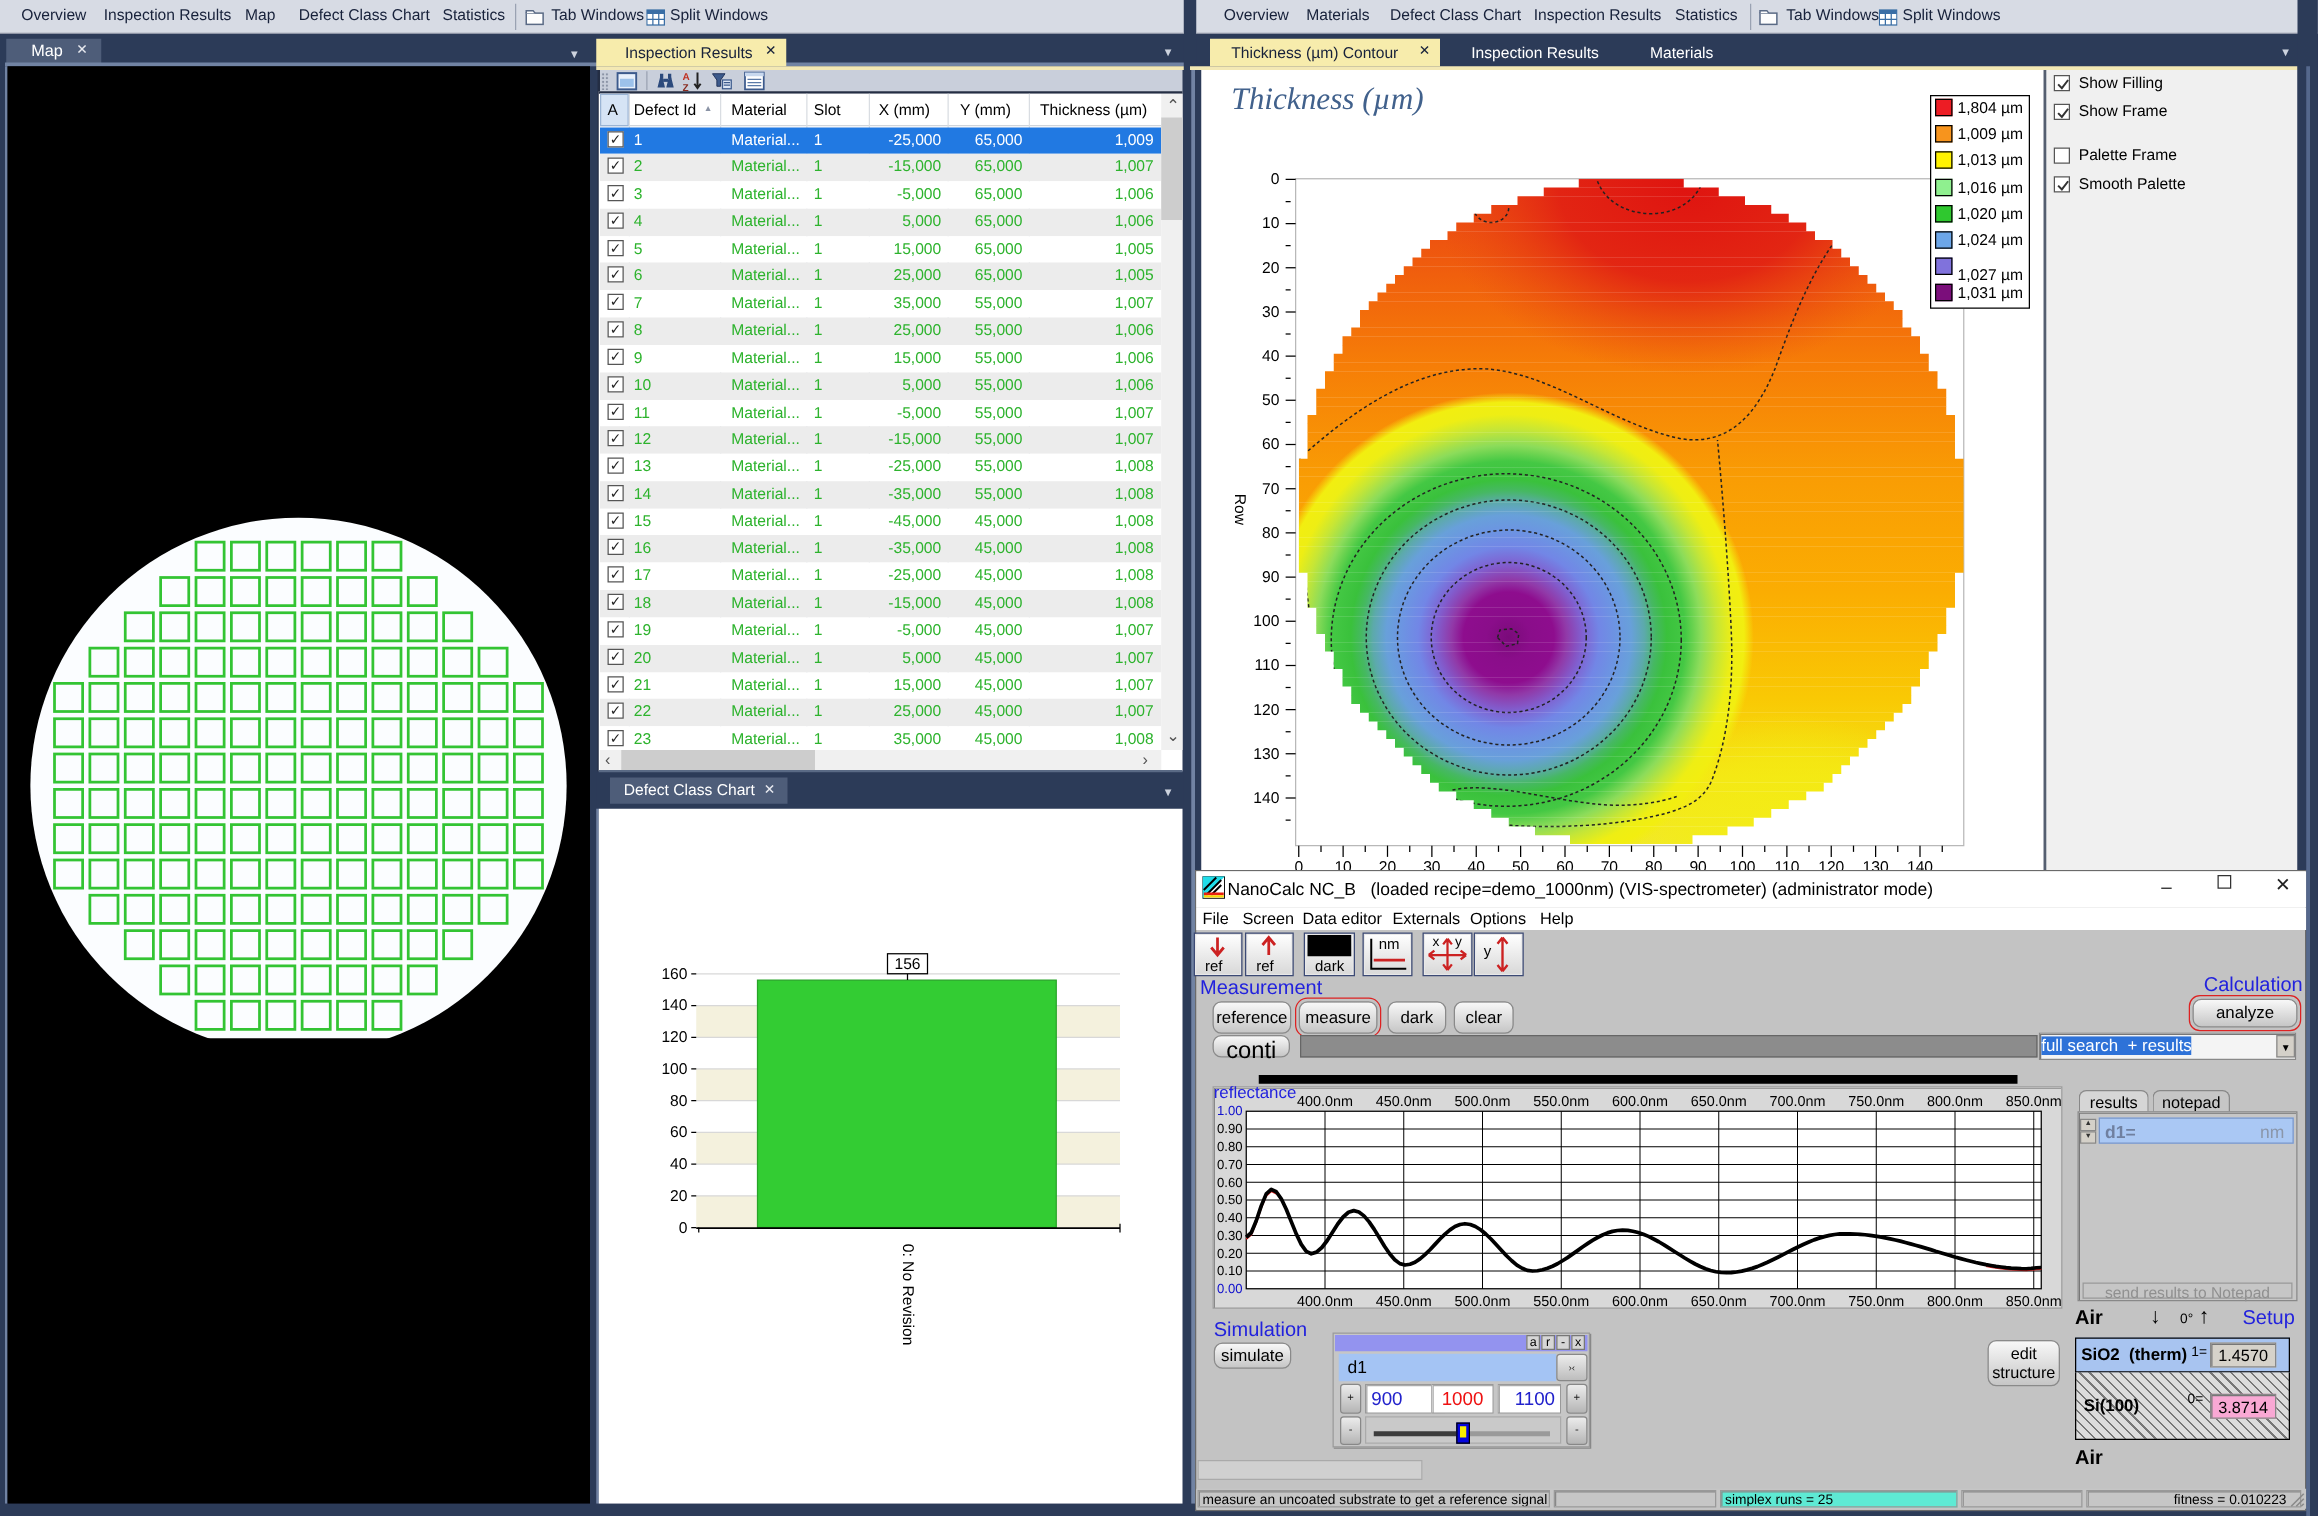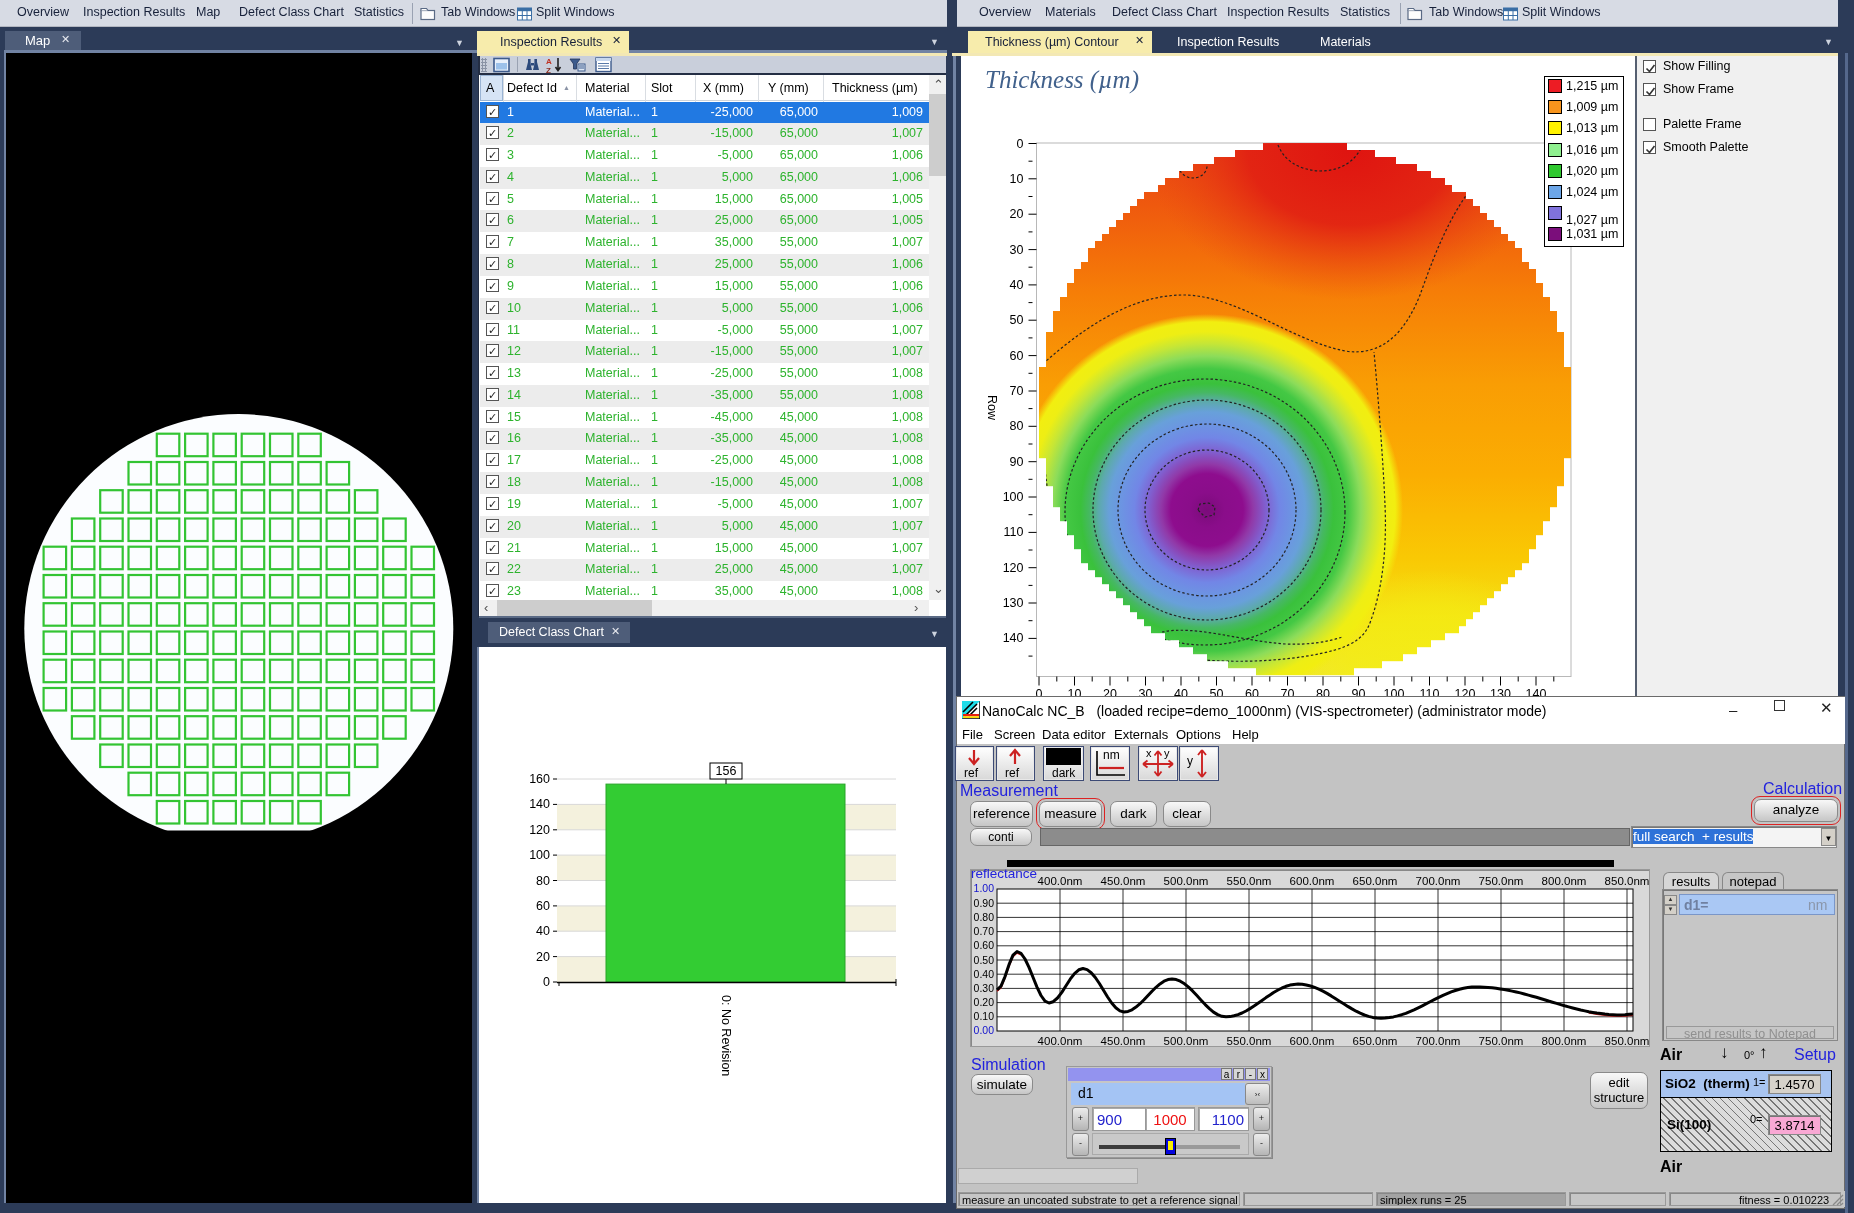--- a/index.html
+++ b/index.html
@@ -760,21 +760,21 @@
     <line x1="548.5" y1="620.5" x2="548.5" y2="629.5" stroke="#000"></line>
     <text x="548.5" y="641.5" font-size="12.5" text-anchor="middle" fill="#000">130</text>
     <line x1="566.2" y1="620.5" x2="566.2" y2="625.5" stroke="#000"></line>
     <line x1="584.0" y1="620.5" x2="584.0" y2="629.5" stroke="#000"></line>
     <text x="584.0" y="641.5" font-size="12.5" text-anchor="middle" fill="#000">140</text>
     <line x1="601.8" y1="620.5" x2="601.8" y2="625.5" stroke="#000"></line>
     <text x="36" y="339" font-size="12.5" fill="#000" transform="rotate(90 36 339)">Row</text>
   </svg>
 <div style="position:absolute;left:1544px;top:76px;width:80px;height:171px;background:#fff;border:1px solid #000;"></div>
 <div style="position:absolute;left:1548px;top:79px;width:14px;height:14px;background:#ed1c24;border:1px solid #000;"></div>
-<div style="position:absolute;left:1566px;top:79px;font-size:12.5px;color:#000;">1,215 µm</div>
+<div style="position:absolute;left:1566px;top:79px;font-size:12.5px;color:#000;">1,804 µm</div>
 <div style="position:absolute;left:1548px;top:100px;width:14px;height:14px;background:#f7941d;border:1px solid #000;"></div>
 <div style="position:absolute;left:1566px;top:100px;font-size:12.5px;color:#000;">1,009 µm</div>
 <div style="position:absolute;left:1548px;top:121px;width:14px;height:14px;background:#fff200;border:1px solid #000;"></div>
 <div style="position:absolute;left:1566px;top:121px;font-size:12.5px;color:#000;">1,013 µm</div>
 <div style="position:absolute;left:1548px;top:143px;width:14px;height:14px;background:#8ff08f;border:1px solid #000;"></div>
 <div style="position:absolute;left:1566px;top:143px;font-size:12.5px;color:#000;">1,016 µm</div>
 <div style="position:absolute;left:1548px;top:164px;width:14px;height:14px;background:#2fc82f;border:1px solid #000;"></div>
 <div style="position:absolute;left:1566px;top:164px;font-size:12.5px;color:#000;">1,020 µm</div>
 <div style="position:absolute;left:1548px;top:185px;width:14px;height:14px;background:#6ca6e8;border:1px solid #000;"></div>
 <div style="position:absolute;left:1566px;top:185px;font-size:12.5px;color:#000;">1,024 µm</div>
@@ -831,21 +831,21 @@
     </svg></div>
 <div style="position:absolute;left:960px;top:782px;font-size:16px;color:#2222dd;">Measurement</div>
 <div style="position:absolute;left:1763px;top:780px;font-size:16px;color:#2222dd;">Calculation</div>
 <div style="position:absolute;left:970px;top:801px;width:63px;height:26px;background:linear-gradient(#f8f8f8,#c6c6c6);border:1px solid #8a8a8a;border-radius:7px;font-size:13.5px;color:#000;text-align:center;padding-top:4px;">reference</div>
 <div style="position:absolute;left:1036px;top:798px;width:69px;height:32px;border:1.6px solid #dd2222;border-radius:10px;"></div>
 <div style="position:absolute;left:1039px;top:801px;width:63px;height:26px;background:linear-gradient(#f8f8f8,#c6c6c6);border:1px solid #8a8a8a;border-radius:7px;font-size:13.5px;color:#000;text-align:center;padding-top:4px;">measure</div>
 <div style="position:absolute;left:1110px;top:801px;width:47px;height:26px;background:linear-gradient(#f8f8f8,#c6c6c6);border:1px solid #8a8a8a;border-radius:7px;font-size:13.5px;color:#000;text-align:center;padding-top:4px;">dark</div>
 <div style="position:absolute;left:1163px;top:801px;width:48px;height:26px;background:linear-gradient(#f8f8f8,#c6c6c6);border:1px solid #8a8a8a;border-radius:7px;font-size:13.5px;color:#000;text-align:center;padding-top:4px;">clear</div>
 <div style="position:absolute;left:1751px;top:796px;width:90px;height:29px;border:1.6px solid #dd2222;border-radius:9px;"></div>
 <div style="position:absolute;left:1754px;top:799px;width:84px;height:23px;background:linear-gradient(#f8f8f8,#c6c6c6);border:1px solid #8a8a8a;border-radius:7px;font-size:13.5px;color:#000;text-align:center;padding-top:2px;">analyze</div>
-<div style="position:absolute;left:970px;top:828px;width:62px;height:18px;background:linear-gradient(#f8f8f8,#c6c6c6);border:1px solid #8a8a8a;border-radius:7px;font-size:12px;color:#000;text-align:center;padding-top:1px;">conti</div>
+<div style="position:absolute;left:970px;top:828px;width:62px;height:18px;background:linear-gradient(#f8f8f8,#c6c6c6);border:1px solid #8a8a8a;border-radius:7px;font-size:19px;color:#000;text-align:center;padding-top:1px;">conti</div>
 <div style="position:absolute;left:1040px;top:828px;width:590px;height:18px;background:#8c8c8c;border:1px solid #666;"></div>
 <div style="position:absolute;left:1631px;top:826px;width:206px;height:22px;background:#f4f4f4;border:1px solid #888;box-shadow:inset 1px 1px 0 #777;"></div>
 <div style="position:absolute;left:1633px;top:829px;width:186px;height:17px;font-size:13.5px;color:#fff;overflow:hidden;white-space:nowrap;"><span style="background:#2e72d8;">full search&nbsp; + results</span></div>
 <div style="position:absolute;left:1821px;top:828px;width:15px;height:18px;background:#d4d0c8;border:1px solid #888;font-size:8px;color:#000;text-align:center;padding-top:5px;">▼</div>
 <div style="position:absolute;left:1007px;top:860px;width:607px;height:7px;background:#000;"></div>
 <div style="position:absolute;left:970px;top:869px;width:680px;height:178px;background:#d8d8d8;border:1px solid #999;box-shadow:inset 1px 1px 0 #888;"></div>
 <svg style="position:absolute;left:970px;top:869px" width="680" height="178" viewBox="0 0 680 178">
     <rect x="27" y="20" width="636" height="142" fill="#fff" stroke="#000"></rect>
     <line x1="90" y1="20" x2="90" y2="162" stroke="#000" stroke-width="0.8"></line>
     <text x="90" y="16" font-size="11.5" text-anchor="middle" fill="#000">400.0nm</text>
@@ -945,21 +945,21 @@
 <div style="position:absolute;left:1768px;top:1074px;width:53px;height:20px;background:#d6d2ca;border:1px solid #888;box-shadow:inset 1px 1px 0 #777;font-size:13px;color:#000;text-align:center;padding-top:2px;">1.4570</div>
 <div style="position:absolute;left:1660px;top:1098px;width:172px;height:54px;background:repeating-linear-gradient(45deg,#dcdcdc 0 4.5px,#777 4.5px 5.7px);border:1px solid #000;border-top:none;"></div>
 <div style="position:absolute;left:1667px;top:1117px;font-size:13.5px;font-weight:bold;color:#000;">Si(100)</div>
 <div style="position:absolute;left:1750px;top:1113px;font-size:11px;color:#000;">0=</div>
 <div style="position:absolute;left:1768px;top:1115px;width:53px;height:20px;background:#f9a8d4;border:1px solid #888;box-shadow:inset 1px 1px 0 #777;font-size:13px;color:#000;text-align:center;padding-top:2px;">3.8714</div>
 <div style="position:absolute;left:1660px;top:1158px;font-size:16px;font-weight:bold;color:#000;">Air</div>
 <div style="position:absolute;left:958px;top:1168px;width:180px;height:16px;background:#d0d0d0;border:1px solid #aaa;"></div>
 <div style="position:absolute;left:957px;top:1191px;width:888px;height:16px;background:#c6c6c6;"></div>
 <div style="position:absolute;left:958px;top:1192px;width:282px;height:14px;background:#c6c6c6;border:1px solid #999;box-shadow:inset 1px 1px 0 #888;font-size:11px;color:#000;padding:1px 0 0 3px;white-space:nowrap;overflow:hidden;">measure an uncoated substrate to get a reference signal</div>
 <div style="position:absolute;left:1243px;top:1192px;width:130px;height:14px;background:#c6c6c6;border:1px solid #999;box-shadow:inset 1px 1px 0 #888;font-size:11px;color:#000;padding:1px 0 0 3px;white-space:nowrap;overflow:hidden;"></div>
-<div style="position:absolute;left:1376px;top:1192px;width:190px;height:14px;background:#a3a3a3;border:1px solid #999;box-shadow:inset 1px 1px 0 #888;font-size:11px;color:#000;padding:1px 0 0 3px;white-space:nowrap;overflow:hidden;">simplex runs = 25</div>
+<div style="position:absolute;left:1376px;top:1192px;width:190px;height:14px;background:#5eead4;border:1px solid #999;box-shadow:inset 1px 1px 0 #888;font-size:11px;color:#000;padding:1px 0 0 3px;white-space:nowrap;overflow:hidden;">simplex runs = 25</div>
 <div style="position:absolute;left:1569px;top:1192px;width:97px;height:14px;background:#c6c6c6;border:1px solid #999;box-shadow:inset 1px 1px 0 #888;font-size:11px;color:#000;padding:1px 0 0 3px;white-space:nowrap;overflow:hidden;"></div>
 <div style="position:absolute;left:1669px;top:1192px;width:172px;height:14px;background:#c6c6c6;border:1px solid #999;box-shadow:inset 1px 1px 0 #888;font-size:11px;color:#000;padding:1px 0 0 3px;white-space:nowrap;overflow:hidden;"><span style="padding-left:66px;">fitness = 0.010223</span></div>
 <svg style="position:absolute;left:1832px;top:1194px" width="12" height="12" viewBox="0 0 12 12">
     <path d="M11 1 L1 11 M11 5 L5 11 M11 9 L9 11" stroke="#8a8a8a" stroke-width="1.3"></path>
   </svg>
 <div style="position:absolute;left:0px;top:1203px;width:956px;height:10px;background:#2c3b58;"></div>
 <div style="position:absolute;left:956px;top:1209px;width:898px;height:4px;background:#2c3b58;"></div>
 <div style="position:absolute;left:1848px;top:0px;width:6px;height:1213px;background:#2c3b58;"></div>
 <div style="position:absolute;left:1845px;top:53px;width:3px;height:1160px;background:#55688c;"></div>
 </body></html>

